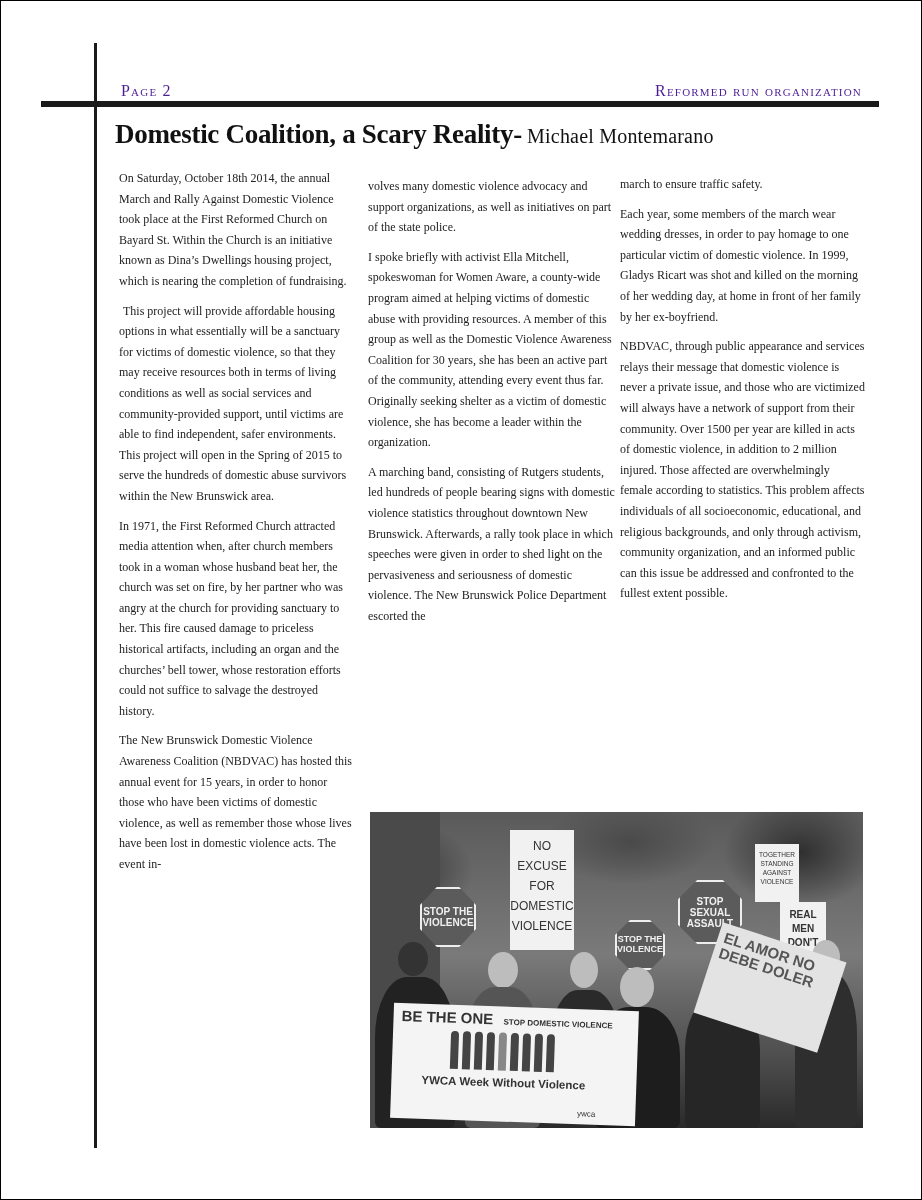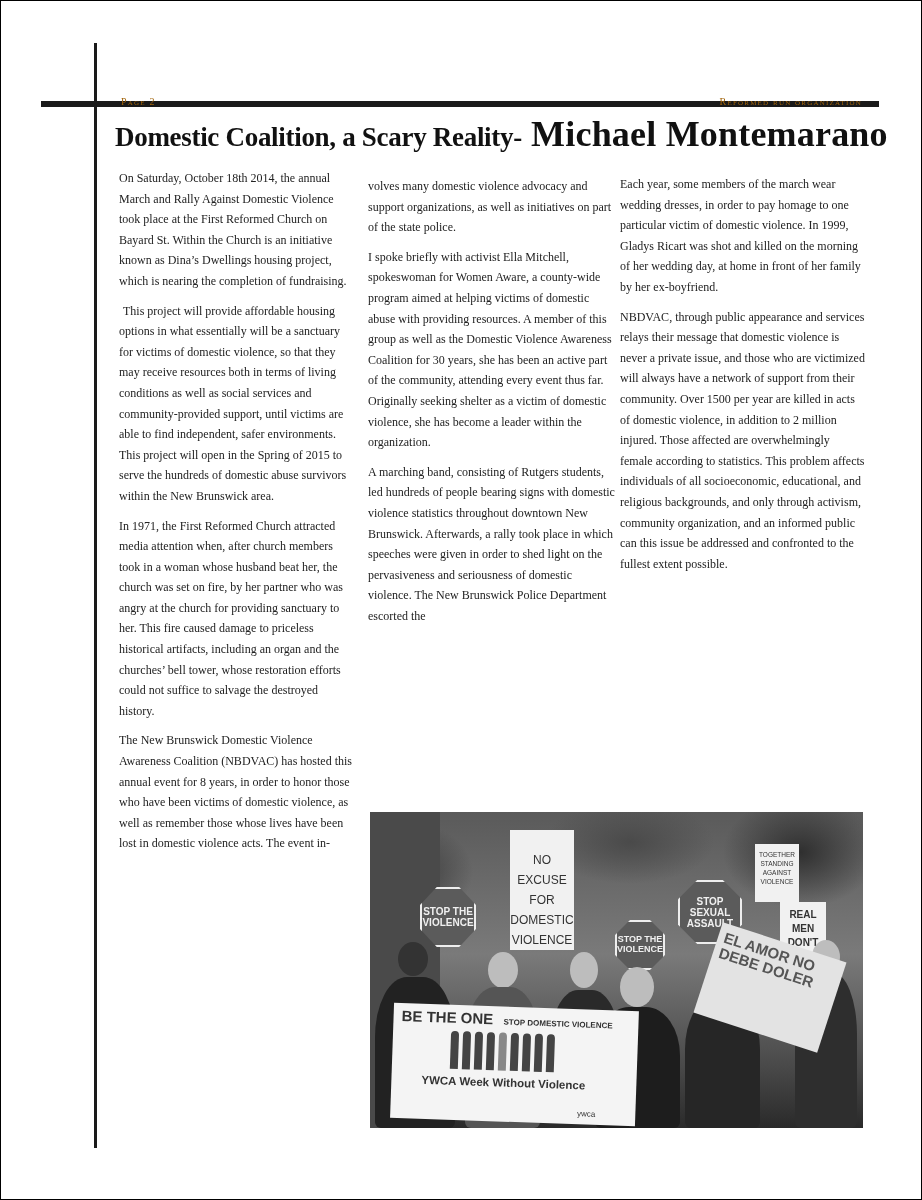--- a/index.html
+++ b/index.html
@@ -11,31 +11,31 @@
     position: absolute; left: 0; top: 0; width: 920px; height: 1198px;
     border: 1px solid #000; box-sizing: content-box;
   }
   .vline {
     position: absolute; left: 94px; top: 43px; width: 3px; height: 1105px; background: #1a1a1a;
   }
   .hline {
     position: absolute; left: 41px; top: 101px; width: 838px; height: 6px; background: #1a1a1a;
   }
   .running-head {
-    position: absolute; top: 96px; font-size: 10px; letter-spacing: 1.2px;
-    font-variant: small-caps; color: #a16207;
+    position: absolute; top: 82px; font-size: 16px; letter-spacing: 1.2px;
+    font-variant: small-caps; color: #4c1d95;
   }
   .rh-left { left: 121px; }
   .rh-right { right: 60px; }
   .title {
     position: absolute; left: 115px; top: 118px; white-space: nowrap;
     font-size: 27px; line-height: 32px; color: #111;
   }
   .title .t-bold { font-weight: bold; letter-spacing: -0.3px; }
-  .title .t-author { font-weight: bold; font-size: 36px; letter-spacing: 0.2px; }
+  .title .t-author { font-weight: normal; font-size: 20px; letter-spacing: 0.2px; }
   .col {
     position: absolute; font-size: 12px; line-height: 20.6px; color: #222;
   }
   .col p { margin: 0 0 9px 0; }
   .col1 { left: 119px; top: 168px; width: 236px; }
   .col2 { left: 368px; top: 176px; width: 250px; }
   .col3 { left: 620px; top: 174px; width: 245px; }
   .photo {
     position: absolute; left: 370px; top: 812px; width: 493px; height: 316px;
     background: #6d6d6d; overflow: hidden;
@@ -87,39 +87,40 @@
 <div class="running-head rh-right">Reformed run organization</div>
 
 <h1 class="title" style="margin:0;">
   <span class="t-bold">Domestic Coalition, a Scary Reality-</span><span class="t-author"> Michael Montemarano</span>
 </h1>
 
 <div class="col col1">
   <p>On Saturday, October 18th 2014, the annual March and Rally Against Domestic Violence took place at the First Reformed Church on Bayard St. Within the Church is an initiative known as Dina’s Dwellings housing project, which is nearing the completion of fundraising.</p>
   <p style="text-indent:4px;">This project will provide affordable housing options in what essentially will be a sanctuary for victims of domestic violence, so that they may receive resources both in terms of living conditions as well as social services and community-provided support, until victims are able to find independent, safer environments. This project will open in the Spring of 2015 to serve the hundreds of domestic abuse survivors within the New Brunswick area.</p>
   <p>In 1971, the First Reformed Church attracted media attention when, after church members took in a woman whose husband beat her, the church was set on fire, by her partner who was angry at the church for providing sanctuary to her. This fire caused damage to priceless historical artifacts, including an organ and the churches’ bell tower, whose restoration efforts could not suffice to salvage the destroyed history.</p>
-  <p>The New Brunswick Domestic Violence Awareness Coalition (NBDVAC) has hosted this annual event for 8 years, in order to honor those who have been victims of domestic violence, as well as remember those whose lives have been lost in domestic violence acts. The event in-</p>
+  <p>The New Brunswick Domestic Violence Awareness Coalition (NBDVAC) has hosted this annual event for 15 years, in order to honor those who have been victims of domestic violence, as well as remember those whose lives have been lost in domestic violence acts. The event in-</p>
 </div>
 
 <div class="col col2">
   <p>volves many domestic violence advocacy and support organizations, as well as initiatives on part of the state police.</p>
   <p>I spoke briefly with activist Ella Mitchell, spokeswoman for Women Aware, a county-wide program aimed at helping victims of domestic abuse with providing resources. A member of this group as well as the Domestic Violence Awareness Coalition for 30 years, she has been an active part of the community, attending every event thus far. Originally seeking shelter as a victim of domestic violence, she has become a leader within the organization.</p>
   <p>A marching band, consisting of Rutgers students, led hundreds of people bearing signs with domestic violence statistics throughout downtown New Brunswick. Afterwards, a rally took place in which speeches were given in order to shed light on the pervasiveness and seriousness of domestic violence. The New Brunswick Police Department escorted the</p>
 </div>
 
 <div class="col col3">
+  <p>march to ensure traffic safety.</p>
   <p>Each year, some members of the march wear wedding dresses, in order to pay homage to one particular victim of domestic violence. In 1999, Gladys Ricart was shot and killed on the morning of her wedding day, at home in front of her family by her ex-boyfriend.</p>
   <p>NBDVAC, through public appearance and services relays their message that domestic violence is never a private issue, and those who are victimized will always have a network of support from their community. Over 1500 per year are killed in acts of domestic violence, in addition to 2 million injured. Those affected are overwhelmingly female according to statistics. This problem affects individuals of all socioeconomic, educational, and religious backgrounds, and only through activism, community organization, and an informed public can this issue be addressed and confronted to the fullest extent possible.</p>
 </div>
 
 <div class="photo">
   <div class="trees"></div>
   <div class="trunk"></div>
 
-  <div class="sign" style="left:140px; top:18px; width:64px; height:120px; font-size:12px; line-height:20px; padding-top:20px;">NO EXCUSE FOR DOMESTIC VIOLENCE</div>
+  <div class="sign" style="left:140px; top:18px; width:64px; height:120px; font-size:12px; line-height:20px; padding-top:6px;">NO EXCUSE FOR DOMESTIC VIOLENCE</div>
   <div class="stop" style="left:50px; top:75px; width:56px; height:60px; font-size:10px;">STOP THE VIOLENCE</div>
   <div class="stop" style="left:245px; top:108px; width:50px; height:50px; font-size:9px;">STOP THE VIOLENCE</div>
   <div class="stop" style="left:308px; top:68px; width:64px; height:64px; font-size:10px;">STOP SEXUAL ASSAULT</div>
   <div class="sign" style="left:385px; top:32px; width:44px; height:58px; font-size:6.5px; line-height:9px; padding-top:6px;">TOGETHER STANDING AGAINST VIOLENCE</div>
   <div class="sign" style="left:410px; top:90px; width:46px; height:58px; font-size:10px; font-weight:bold; line-height:14px; padding-top:6px;">REAL MEN DON'T HIT</div>
 
   <div class="head" style="left:28px; top:130px; width:30px; height:34px; background:#333;"></div>
   <div class="person" style="left:5px; top:165px; width:80px; height:151px;"></div>
   <div class="head" style="left:118px; top:140px; width:30px; height:36px;"></div>
   <div class="person" style="left:95px; top:175px; width:75px; height:141px; background:#555;"></div>

